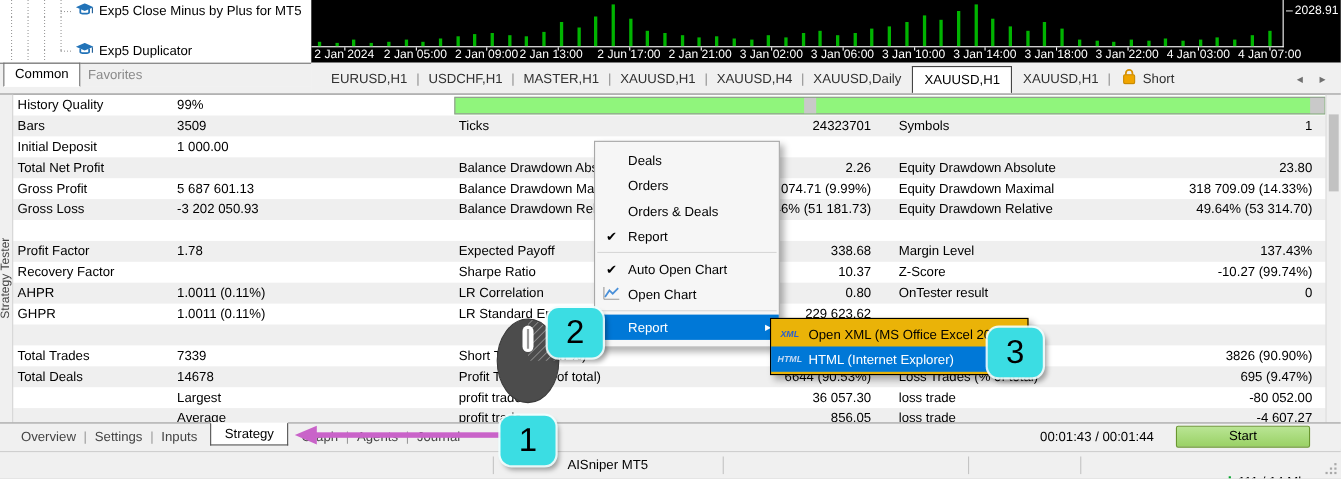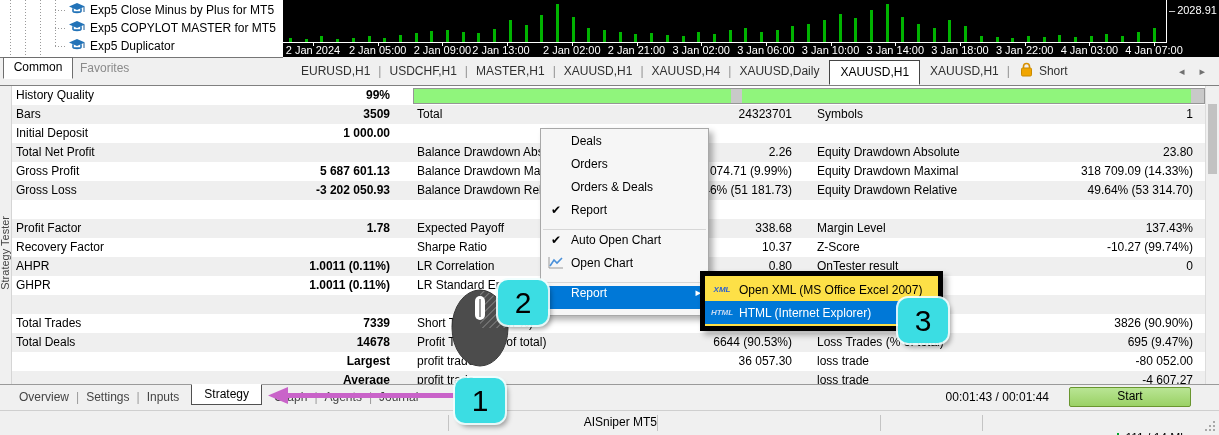--- a/index.html
+++ b/index.html
@@ -42,40 +42,40 @@
   .ctab-nav{margin-left:auto;color:#707070;padding-right:8px;letter-spacing:6px;font-size:11px;}
 
   
   .tester{position:absolute;left:0;top:85px;width:1219px;height:299px;background:#fff;border-top:1px solid #808080;box-sizing:content-box;overflow:hidden;}
   .side-strip{position:absolute;left:0;top:0;width:11px;height:299px;background:#f0f0f0;border-right:1px solid #d5d5d5;overflow:hidden;}
   .side-strip span{position:absolute;left:-1px;top:130px;color:#444;font-size:11px;
       writing-mode:vertical-rl;transform:rotate(180deg);white-space:nowrap;}
   .trow{position:absolute;left:11px;width:1195px;height:19px;line-height:19px;white-space:nowrap;}
   .trow.alt{background:#efefef;}
   .c1l{position:absolute;left:5px;}
-  .c1v{position:absolute;left:150px;width:229px;text-align:right;font-weight:bold;}
+  .c1v{position:absolute;left:150px;width:229px;}
   .c2l{position:absolute;left:406px;}
   .c2v{position:absolute;left:555px;width:226px;text-align:right;}
   .c3l{position:absolute;left:806px;}
   .c3v{position:absolute;left:955px;width:227px;text-align:right;}
   .qbar{position:absolute;left:402px;top:2px;width:790px;height:14px;background:#90f57c;border:1px solid #969696;}
   .qnotch{position:absolute;top:0;height:14px;background:#c9c9c9;}
   .vscroll{position:absolute;right:0;top:0;width:13px;height:299px;background:#f0f0f0;border-left:1px solid #dcdcdc;}
   .vthumb{position:absolute;left:2px;top:18px;width:9px;height:70px;background:#c2c2c2;}
 
   
   .menu{position:absolute;left:540px;top:128px;width:167px;background:#f6f6f6;border:1px solid #a8a8a8;
       box-shadow:4px 4px 6px rgba(0,0,0,.3);padding:5px 0 6px;z-index:20;}
-  .mitem{height:23px;display:flex;align-items:flex-start;position:relative;}
+  .mitem{height:23px;display:flex;align-items:center;position:relative;}
   .mgut{width:30px;text-align:center;flex:0 0 30px;font-size:12px;}
   .msep{height:1px;background:#d7d7d7;margin:3px 2px;}
   .mitem.hl{background:#0078d7;color:#fff;}
   .marrow{position:absolute;right:7px;font-size:11px;}
 
-  .submenu{position:absolute;left:700px;top:271px;width:233px;background:#fde047;border:5px solid #000000;
+  .submenu{position:absolute;left:700px;top:289px;width:233px;background:#eab308;border:1px solid #000000;
       box-shadow:4px 4px 6px rgba(0,0,0,.3);padding:2px 0;z-index:21;}
   .smitem{height:23px;display:flex;align-items:center;}
   .smicon{width:34px;flex:0 0 34px;text-align:center;font-size:8px;font-weight:bold;font-style:italic;}
   .smitem .xml{color:#2a5fd0;}
   .smitem.hl{background:#0078d7;color:#fff;}
   .smitem.hl .html{color:#c4d9f2;}
 
   
   .bottom-bar{position:absolute;left:0;top:384px;width:1219px;height:24px;background:#f0f0f0;
       border-top:1px solid #9a9a9a;display:flex;align-items:center;box-sizing:border-box;}
@@ -85,21 +85,21 @@
   .btab-active{background:#fff;border:1px solid #505050;border-top:1px solid #fff;color:#000;
       padding:2px 12px 3px;margin:0 5px;position:relative;top:-2px;}
   .bbar-right{margin-left:auto;display:flex;align-items:center;gap:20px;padding-right:28px;}
   .start-btn{width:120px;height:18px;background:linear-gradient(#b9e594,#9ad165);
       border:1px solid #69962f;border-radius:2px;text-align:center;line-height:17px;color:#000;}
 
   
   .statusbar{position:absolute;left:0;top:410px;width:1219px;height:25px;background:#f0f0f0;
       border-top:1px solid #cfcfcf;box-sizing:border-box;}
   .sb-sep{position:absolute;top:4px;width:1px;height:16px;background:#c4c4c4;}
-  .sb-ea{position:absolute;left:448px;top:0;width:209px;text-align:right;line-height:23px;}
+  .sb-ea{position:absolute;left:448px;top:0;width:209px;text-align:center;line-height:23px;}
   .sb-net{position:absolute;right:32px;top:16px;line-height:23px;display:flex;align-items:center;gap:6px;}
   .sig{display:inline-flex;align-items:flex-end;gap:1px;height:12px;}
   .sig i{display:block;width:2px;background:#00a32a;}
   .grip{position:absolute;right:4px;bottom:4px;width:10px;height:10px;}
   .grip i{position:absolute;width:2px;height:2px;background:#a8a8a8;}
 
   
   .badge{position:absolute;width:50px;height:45px;background:#3bdde3;border-radius:10px;
       display:flex;align-items:center;justify-content:center;font-size:30px;color:#000;
       box-shadow:0 0 0 2px rgba(240,255,255,.9),3px 4px 5px rgba(0,0,0,.35);z-index:40;}
@@ -118,29 +118,20 @@
         <div class="tree-vline" style="left: 40px;"></div>
         <div class="tree-vline" style="left: 55px; height: 47px;"></div>
         <div class="tree-item" style="top: 1px;">
           <span class="tree-stub"></span>
           <span><svg width="16" height="12" viewBox="0 0 16 12">
               <polygon points="8,0 16,3.5 8,7 0,3.5" fill="#2273b8"></polygon>
               <path d="M4 5.2 v3.1 c0 1.4 8 1.4 8 0 V5.2" fill="none" stroke="#2273b8" stroke-width="1.6"></path>
               <line x1="15" y1="4" x2="15" y2="9" stroke="#1a5a94" stroke-width="1"></line>
             </svg></span>
           <span>Exp5 Close Minus by Plus for MT5</span>
-        </div>
-        <div class="tree-item" style="top: 19px;">
-          <span class="tree-stub"></span>
-          <span><svg width="16" height="12" viewBox="0 0 16 12">
-              <polygon points="8,0 16,3.5 8,7 0,3.5" fill="#2273b8"></polygon>
-              <path d="M4 5.2 v3.1 c0 1.4 8 1.4 8 0 V5.2" fill="none" stroke="#2273b8" stroke-width="1.6"></path>
-              <line x1="15" y1="4" x2="15" y2="9" stroke="#1a5a94" stroke-width="1"></line>
-            </svg></span>
-          <span>Exp5 COPYLOT MASTER for MT5</span>
         </div>
         <div class="tree-item" style="top: 37px;">
           <span class="tree-stub"></span>
           <span><svg width="16" height="12" viewBox="0 0 16 12">
               <polygon points="8,0 16,3.5 8,7 0,3.5" fill="#2273b8"></polygon>
               <path d="M4 5.2 v3.1 c0 1.4 8 1.4 8 0 V5.2" fill="none" stroke="#2273b8" stroke-width="1.6"></path>
               <line x1="15" y1="4" x2="15" y2="9" stroke="#1a5a94" stroke-width="1"></line>
             </svg></span>
           <span>Exp5 Duplicator</span>
         </div>
@@ -216,21 +207,21 @@
       </div>
     <div id="chart-times">
         <div class="chart-time" style="left: 30px;">2 Jan 2024</div>
         <div class="chart-tick" style="left: 30px;"></div>
         <div class="chart-time" style="left: 94.7px;">2 Jan 05:00</div>
         <div class="chart-tick" style="left: 94.7px;"></div>
         <div class="chart-time" style="left: 159.4px;">2 Jan 09:00</div>
         <div class="chart-tick" style="left: 159.4px;"></div>
         <div class="chart-time" style="left: 218px;">2 Jan 13:00</div>
         <div class="chart-tick" style="left: 224.1px;"></div>
-        <div class="chart-time" style="left: 288.8px;">2 Jan 02:00</div>
+        <div class="chart-time" style="left: 288.8px;">2 Jun 17:00</div>
         <div class="chart-tick" style="left: 288.8px;"></div>
         <div class="chart-time" style="left: 353.5px;">2 Jan 21:00</div>
         <div class="chart-tick" style="left: 353.5px;"></div>
         <div class="chart-time" style="left: 418.2px;">3 Jan 02:00</div>
         <div class="chart-tick" style="left: 418.2px;"></div>
         <div class="chart-time" style="left: 482.9px;">3 Jan 06:00</div>
         <div class="chart-tick" style="left: 482.9px;"></div>
         <div class="chart-time" style="left: 547.6px;">3 Jan 10:00</div>
         <div class="chart-tick" style="left: 547.6px;"></div>
         <div class="chart-time" style="left: 612.3px;">3 Jan 14:00</div>
@@ -277,21 +268,21 @@
           <span class="c1l">History Quality</span>
           <span class="c1v">99%</span>
           <div class="qbar">
             <div class="qnotch" style="left: 317px; width: 11px;"></div>
             <div class="qnotch" style="left: 777px; width: 13px;"></div>
           </div>
         </div>
         <div class="trow alt" style="top: 19px;">
           <span class="c1l">Bars</span>
           <span class="c1v">3509</span>
-          <span class="c2l">Total</span>
+          <span class="c2l">Ticks</span>
           <span class="c2v">24323701</span>
           <span class="c3l">Symbols</span>
           <span class="c3v">1</span>
         </div>
         <div class="trow" style="top: 38px;">
           <span class="c1l">Initial Deposit</span>
           <span class="c1v">1 000.00</span>
         </div>
         <div class="trow alt" style="top: 57px;">
           <span class="c1l">Total Net Profit</span>
@@ -364,20 +355,21 @@
         <div class="trow" style="top: 266px;">
           <span class="c1v">Largest</span>
           <span class="c2l">profit trade</span>
           <span class="c2v">36 057.30</span>
           <span class="c3l">loss trade</span>
           <span class="c3v">-80 052.00</span>
         </div>
         <div class="trow alt" style="top: 285px;">
           <span class="c1v">Average</span>
           <span class="c2l">profit trade</span>
+          <span class="c2v">856.05</span>
           <span class="c3l">loss trade</span>
           <span class="c3v">-4 607.27</span>
         </div>
       </div>
     <div class="side-strip">
       <span>Strategy Tester</span>
     </div>
     <div class="vscroll">
       <div class="vthumb"></div>
     </div>

